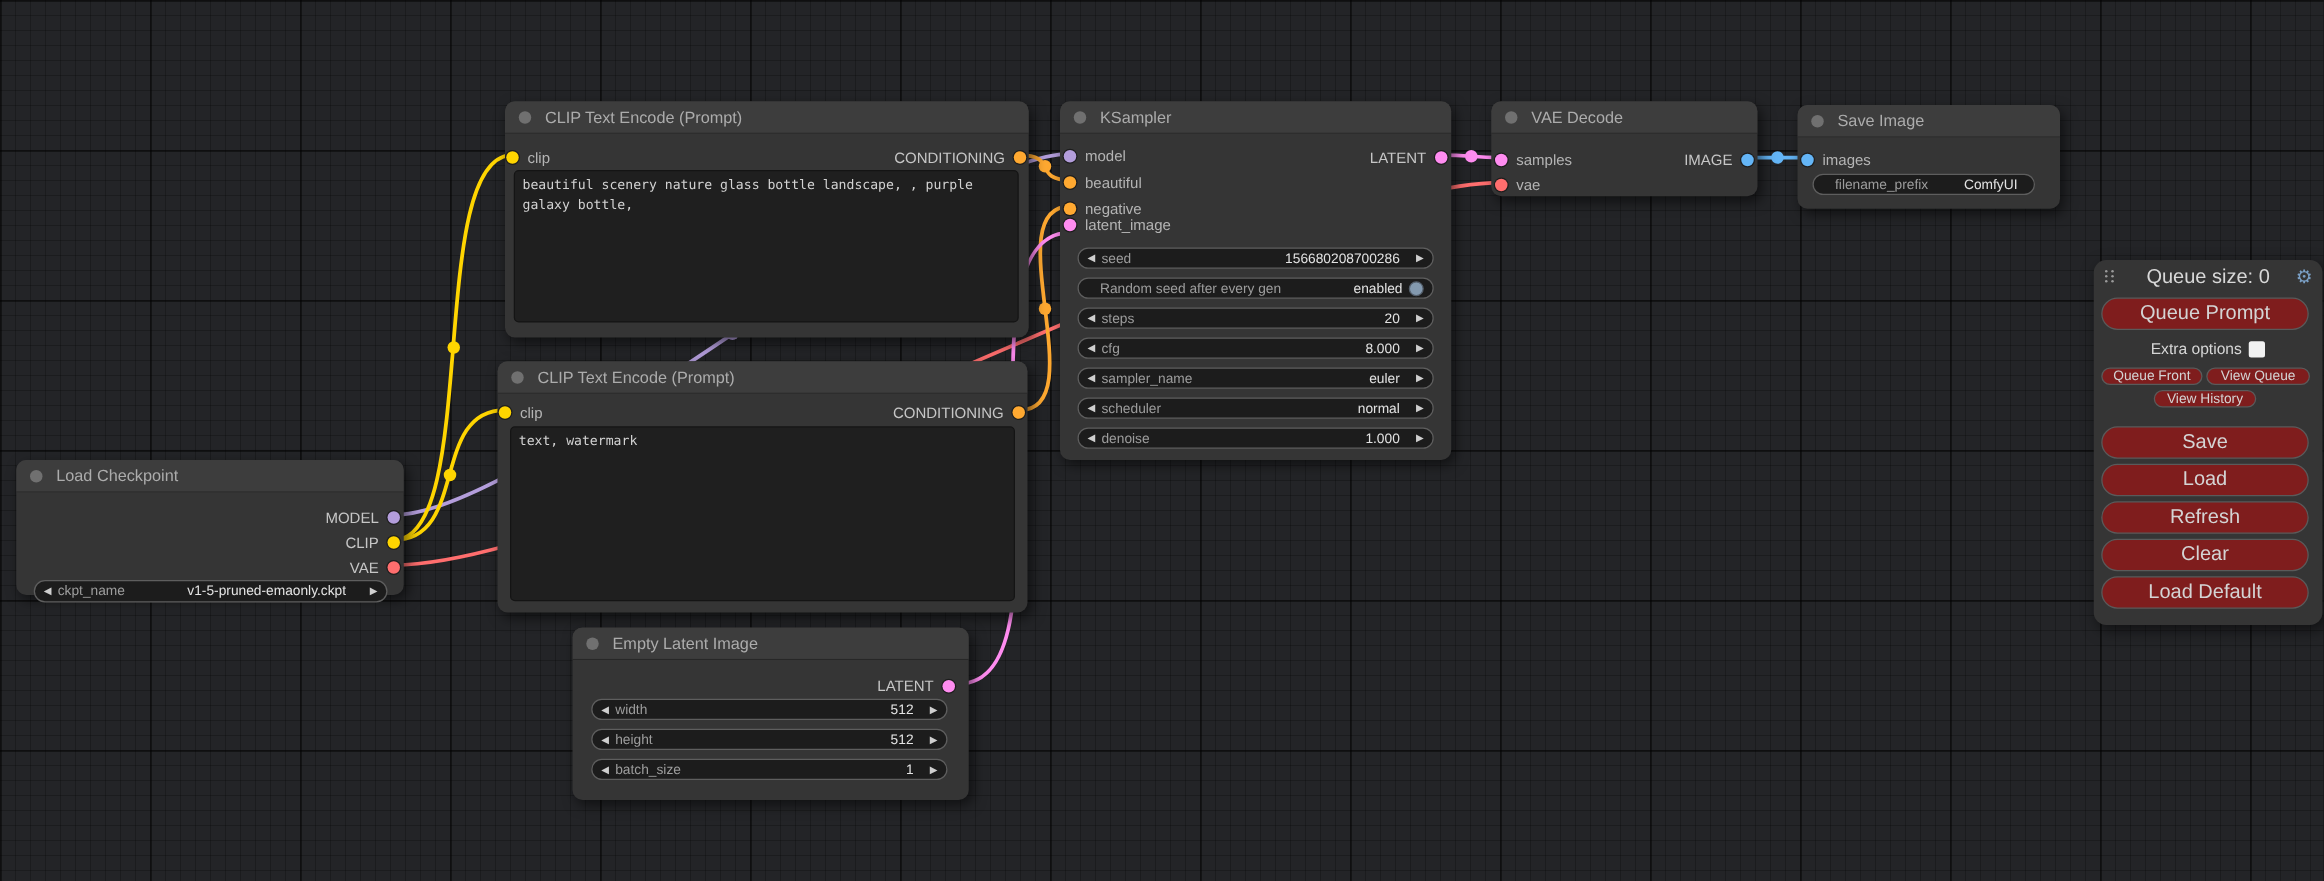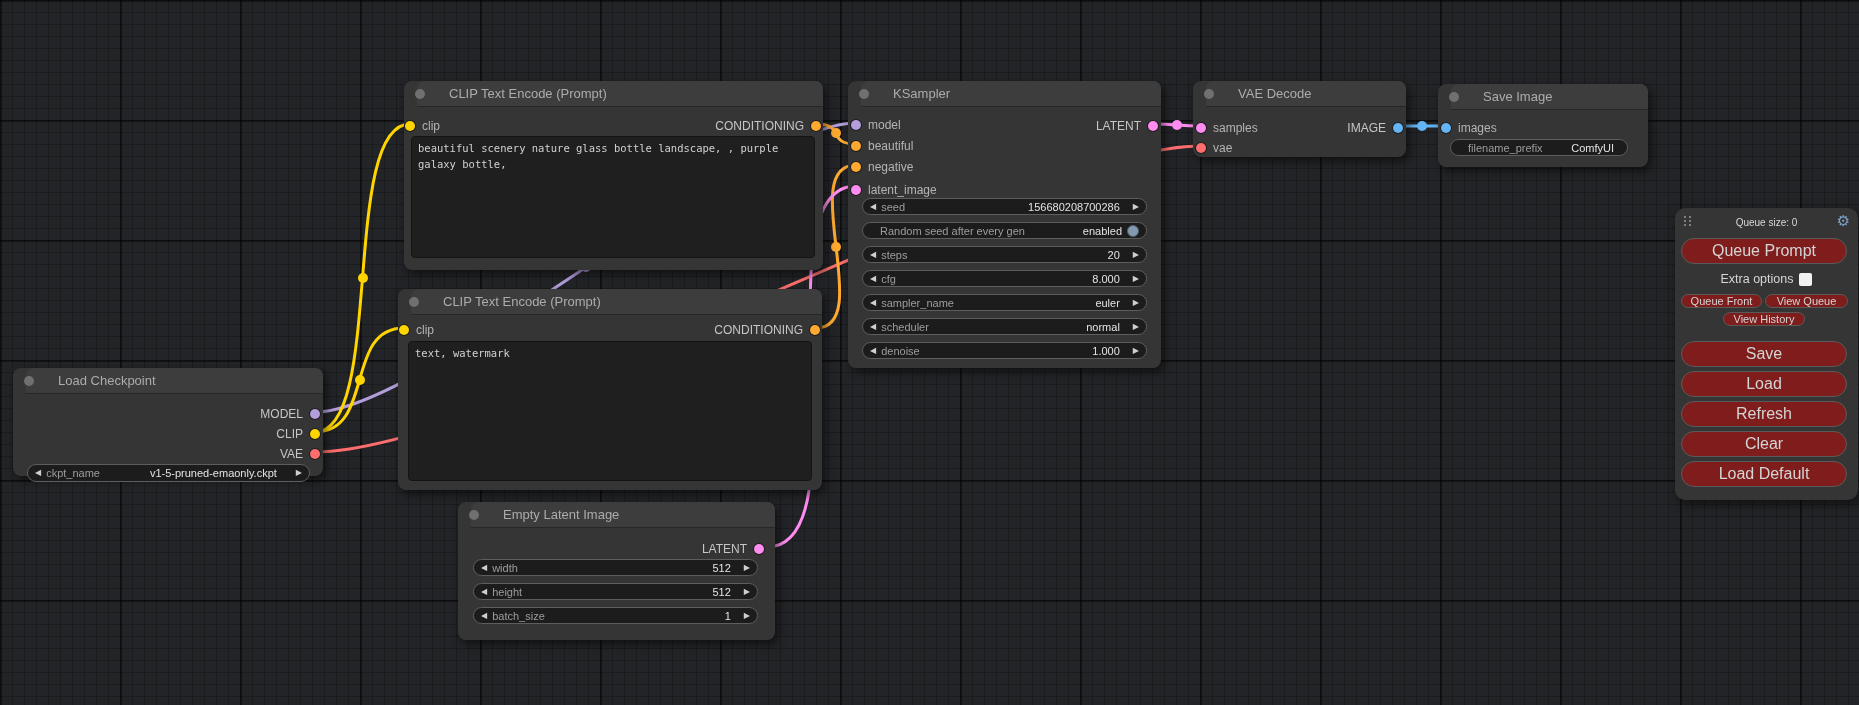--- a/index.html
+++ b/index.html
@@ -13,21 +13,21 @@
       linear-gradient(90deg, rgba(0,0,0,0.45) 0, rgba(0,0,0,0.45) 2px, transparent 2px),
       linear-gradient(rgba(0,0,0,0.22) 0, rgba(0,0,0,0.22) 1px, transparent 1px),
       linear-gradient(90deg, rgba(0,0,0,0.22) 0, rgba(0,0,0,0.22) 1px, transparent 1px);
     background-size:120px 120px, 120px 120px, 12px 12px, 12px 12px;
   }
   svg.wires { position:absolute; left:0; top:0; z-index:1; }
   svg.wires path { fill:none; stroke-width:3; stroke-linecap:round; }
 
   .node {
     position:absolute; z-index:2; background:#353535; border-radius:8px;
-    box-shadow:3px 4px 10px rgba(0,0,0,0.55); color:#b8b8b8;padding-left:13px;
+    box-shadow:3px 4px 10px rgba(0,0,0,0.55); color:#b8b8b8;
   }
   .node-title {
     height:26px; line-height:26px; background:#3d3d3d; border-radius:8px 8px 0 0;
     border-bottom:1px solid rgba(0,0,0,0.35); padding-left:32px;
     font-size:13px; color:#acacac; white-space:nowrap; overflow:hidden;
   }
   .title-dot {
     position:absolute; left:11px; top:8px; width:10px; height:10px;
     border-radius:50%; background:#707070;
   }
@@ -151,21 +151,21 @@
         <span>model</span>
       </div>
     <div class="port" style="left:3px;top:58px;">
         <span class="pdot" style="background-color: rgb(255, 169, 49);"></span>
         <span>beautiful</span>
       </div>
     <div class="port" style="left:3px;top:79px;">
         <span class="pdot" style="background-color: rgb(255, 169, 49);"></span>
         <span>negative</span>
       </div>
-    <div class="port" style="left:3px;top:102px;">
+    <div class="port" style="left:3px;top:92px;">
         <span class="pdot" style="background-color: rgb(255, 140, 240);"></span>
         <span>latent_image</span>
       </div>
     <div class="port out" style="right:3px;top:38px;">
         <span class="pdot" style="background-color: rgb(255, 140, 240);"></span>
         <span>LATENT</span>
       </div>
 
     <div class="widget" style="left:14px;top:117px;width:285px;">
       <span class="warrow">◀</span>
@@ -267,21 +267,21 @@
   <div class="panel">
     <div class="panel-head">
       <span class="drag-handle">
           <i></i>
           <i></i>
           <i></i>
           <i></i>
           <i></i>
           <i></i>
         </span>
-      <span style="font-size:10px;color:#d8d8d8;">Queue size: 0</span>
+      <span style="font-size:16px;color:#d8d8d8;">Queue size: 0</span>
       <span class="gear">⚙</span>
     </div>
     <div class="qbtn big" style="top:30px;">Queue Prompt</div>
     <div class="extra-row">
       <span>Extra options</span>
       <span class="checkbox"></span>
     </div>
     <div class="qbtn small" style="left:6px;top:86px;width:81px;">Queue Front</div>
     <div class="qbtn small" style="left:90px;top:86px;width:83px;">View Queue</div>
     <div class="qbtn small" style="left:48px;top:104px;width:82px;">View History</div>

